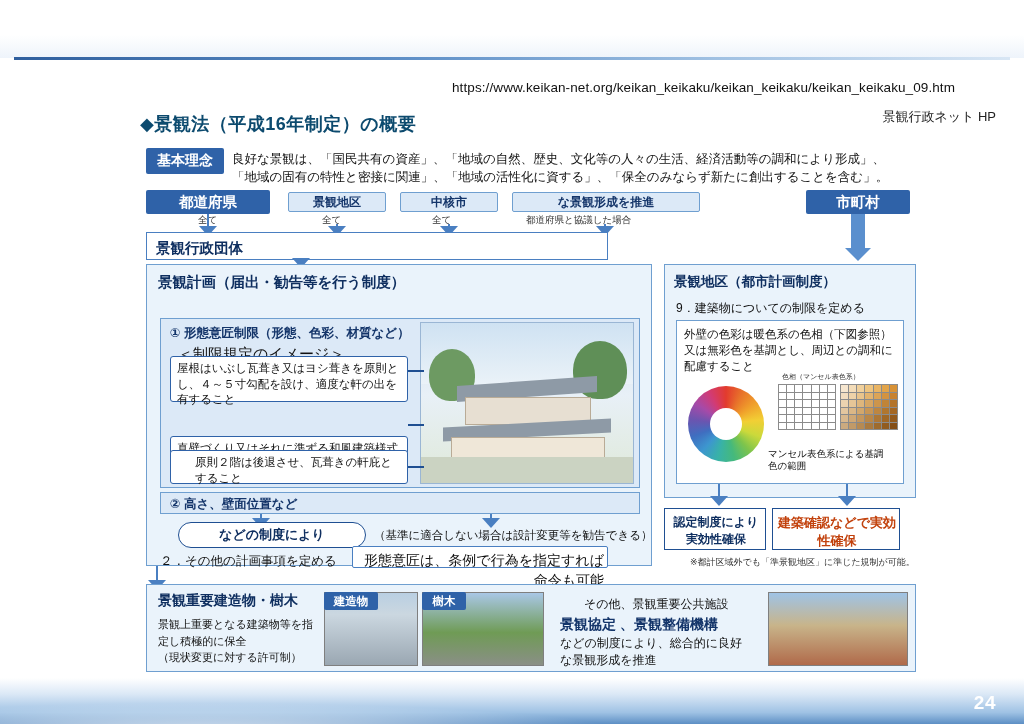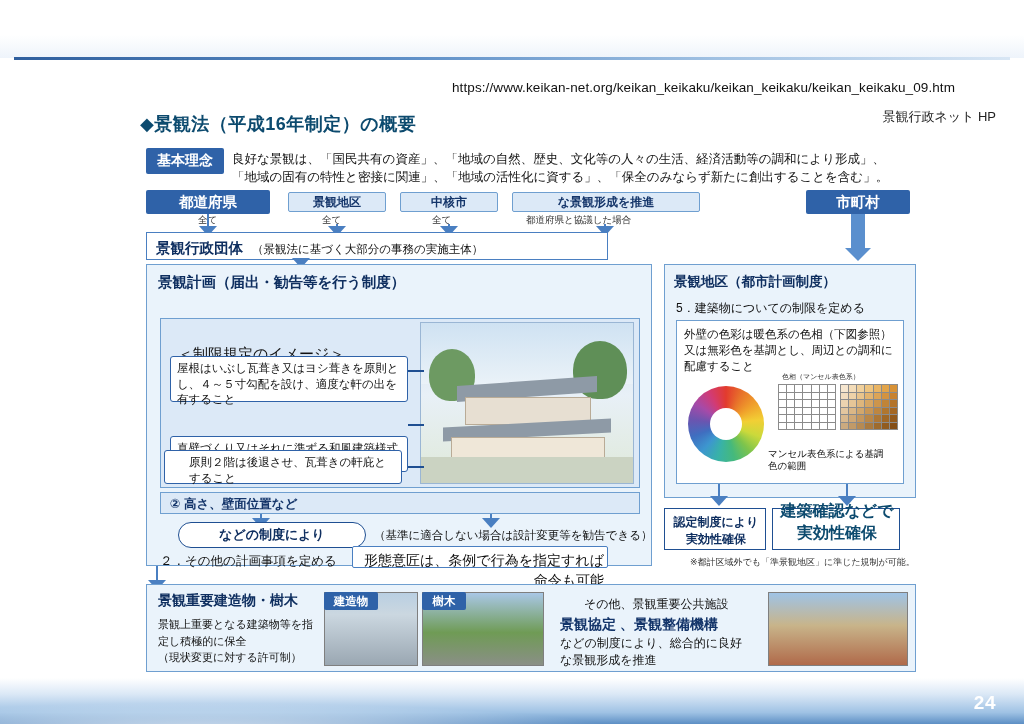--- a/index.html
+++ b/index.html
@@ -166,35 +166,35 @@
   <div class="vline" style="left:448px;top:224px;height:6px;"></div>
   <div class="arrow-down" style="left:440px;top:226px;"></div>
   <div class="vline" style="left:604px;top:224px;height:6px;"></div>
   <div class="arrow-down" style="left:596px;top:226px;"></div>
 
   <div class="thick-v" style="left:851px;top:214px;height:34px;"></div>
   <div class="thick-arrow" style="left:845px;top:248px;"></div>
 
   <div class="box white-box" style="left:146px;top:232px;width:462px;height:28px;border-width:1.5px;"></div>
   <div class="txt hdr" style="left:156px;top:238px;">景観行政団体</div>
-  <div class="txt" style="left:252px;top:241px;font-size:11.5px;">（景観法に基づく大部分の事務の実施主体）</div>
 
   <div class="vline" style="left:300px;top:260px;height:10px;"></div>
   <div class="arrow-down" style="left:292px;top:258px;"></div>
 
   <div class="box panel" style="left:146px;top:264px;width:506px;height:302px;"></div>
   <div class="txt hdr" style="left:158px;top:272px;">景観計画（届出・勧告等を行う制度）</div>
   <div class="txt" style="left:160px;top:300px;font-size:12.5px;margin-top:26px;">１．建築物の建築等について、行為の制限を定める</div>
 
   <div class="box panel2" style="left:160px;top:318px;width:480px;height:170px;"></div>
+  <div class="txt bold navy" style="left:170px;top:324px;font-size:12.5px;">① 形態意匠制限（形態、色彩、材質など）</div>
   <div class="txt" style="left:178px;top:343px;font-size:15px;">＜制限規定のイメージ＞</div>
 
   <div class="callout" style="left:170px;top:356px;width:238px;height:46px;">屋根はいぶし瓦葺き又はヨシ葺きを原則とし、４～５寸勾配を設け、適度な軒の出を有すること</div>
   <div class="callout" style="left:170px;top:408px;width:238px;height:36px;margin-top:28px;">真壁づくり又はそれに準ずる和風建築様式を継承した意匠とすること</div>
-  <div class="callout" style="left:164px;top:450px;width:238px;height:34px;padding-left:24px;">原則２階は後退させ、瓦葺きの軒庇とすること</div>
+  <div class="callout" style="left:170px;top:450px;width:238px;height:34px;padding-left:24px;">原則２階は後退させ、瓦葺きの軒庇とすること</div>
 
   <div class="illus" style="left:420px;top:322px;width:212px;height:160px;">
     <div class="sky"></div>
     <div class="tree" style="left:8px;top:26px;width:46px;height:52px;"></div>
     <div class="tree" style="right:6px;top:18px;width:54px;height:58px;background:#5f8f57;"></div>
     <div class="roof" style="left:36px;top:58px;width:140px;height:16px;transform:skewY(-4deg);"></div>
     <div class="wall" style="left:44px;top:74px;width:124px;height:26px;"></div>
     <div class="roof" style="left:22px;top:100px;width:168px;height:14px;transform:skewY(-3deg);"></div>
     <div class="wall" style="left:30px;top:114px;width:152px;height:26px;background:#efe7d8;"></div>
     <div class="ground"></div>
@@ -214,21 +214,21 @@
 
   <div class="pill" style="left:178px;top:522px;width:186px;height:24px;">などの制度により</div>
   <div class="txt" style="left:374px;top:527px;font-size:11.5px;">（基準に適合しない場合は設計変更等を勧告できる）</div>
 
   <div class="txt" style="left:160px;top:552px;font-size:12.5px;">２．その他の計画事項を定める</div>
   <div class="box white-box" style="left:352px;top:546px;width:256px;height:22px;border-radius:2px;"></div>
   <div class="txt" style="left:360px;top:550px;width:244px;font-size:14px;text-align:right;">形態意匠は、条例で行為を指定すれば命令も可能</div>
 
   <div class="box panel" style="left:664px;top:264px;width:252px;height:234px;"></div>
   <div class="txt hdr" style="left:674px;top:272px;font-size:13.5px;">景観地区（都市計画制度）</div>
-  <div class="txt" style="left:676px;top:300px;font-size:12px;">5．建築物についての制限を定める</div>
+  <div class="txt" style="left:676px;top:300px;font-size:12px;">9．建築物についての制限を定める</div>
 
   <div class="box" style="left:676px;top:320px;width:228px;height:164px;background:#ffffff;border:1px solid #6f9fd0;"></div>
   <div class="txt" style="left:684px;top:326px;width:212px;font-size:11.5px;line-height:1.4;">外壁の色彩は暖色系の色相（下図参照）又は無彩色を基調とし、周辺との調和に配慮すること</div>
 
   <div class="wheel" style="left:688px;top:386px;width:76px;height:76px;"></div>
   <div class="wheel-inner" style="left:710px;top:408px;width:32px;height:32px;"></div>
 
   <div class="txt" style="left:782px;top:372px;font-size:7px;color:#333;">色相（マンセル表色系）</div>
   <div class="swatch-grid" style="left:778px;top:384px;width:56px;height:44px;grid-template-columns:repeat(7,1fr);grid-template-rows:repeat(6,1fr);">
     <div></div>
@@ -323,21 +323,21 @@
 
   <div class="vline" style="left:718px;top:484px;height:14px;"></div>
   <div class="arrow-down" style="left:710px;top:496px;"></div>
   <div class="vline" style="left:846px;top:484px;height:14px;"></div>
   <div class="arrow-down" style="left:838px;top:496px;"></div>
 
   <div class="box" style="left:664px;top:508px;width:102px;height:42px;background:#ffffff;border:1.5px solid #1f4f92;"></div>
   <div class="txt bold" style="left:670px;top:514px;width:92px;font-size:12px;line-height:1.4;text-align:center;color:#0f2f60;">認定制度により実効性確保</div>
 
   <div class="box" style="left:772px;top:508px;width:128px;height:42px;background:#ffffff;border:1.5px solid #1f4f92;"></div>
-  <div class="txt bold" style="left:778px;top:500px;width:118px;font-size:16px;line-height:1.4;text-align:center;color:#0c4a6e;">建築確認などで実効性確保</div>
+  <div class="txt bold" style="left:778px;top:514px;width:118px;font-size:13px;line-height:1.4;text-align:center;color:#c2410c;">建築確認などで実効性確保</div>
 
   <div class="note" style="left:690px;top:556px;font-size:9px;">※都計区域外でも「準景観地区」に準じた規制が可能。</div>
 
   <div class="vline" style="left:156px;top:566px;height:18px;"></div>
   <div class="arrow-down" style="left:148px;top:580px;"></div>
 
   <div class="box panel" style="left:146px;top:584px;width:770px;height:88px;"></div>
   <div class="txt hdr" style="left:158px;top:590px;font-size:14px;">景観重要建造物・樹木</div>
   <div class="txt" style="left:158px;top:616px;width:160px;font-size:11px;line-height:1.5;white-space:pre-line;">景観上重要となる建築物等を指定し積極的に保全
 （現状変更に対する許可制）</div>

